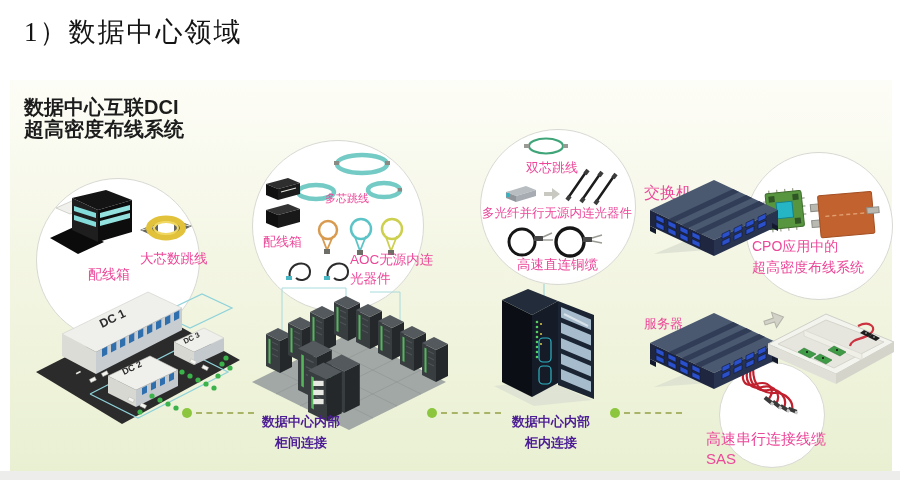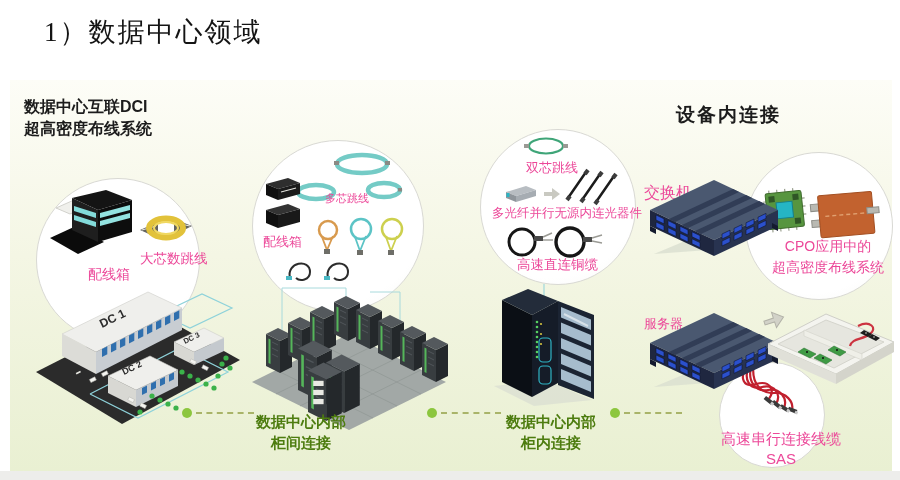--- a/index.html
+++ b/index.html
@@ -3,51 +3,50 @@
 <meta charset="utf-8">
 <style>
   html,body{margin:0;padding:0;background:#fff;}
   #stage{position:relative;width:900px;height:480px;overflow:hidden;
          font-family:"Liberation Sans","DejaVu Sans",sans-serif;background:#fff;}
   .abs{position:absolute;}
   #panel{left:10px;top:80px;width:882px;height:391px;
          background:linear-gradient(180deg,#fdfdf7 0%,#f4f6e4 45%,#e9f0d2 100%);}
   #bottom-strip{left:0;top:471px;width:900px;height:9px;background:#ededeb;}
   .title{left:24px;top:14px;font-family:"Liberation Serif","DejaVu Serif",serif;
-         font-size:27px;color:#141414;letter-spacing:2px;margin-left:20px;}
-  .hdr-left{left:24px;top:96px;font-size:16px;font-weight:bold;color:#1c1c1c;line-height:22px;}
+         font-size:27px;color:#141414;letter-spacing:2px;}
+  .hdr-left{left:24px;top:96px;font-size:20px;font-weight:bold;color:#1c1c1c;line-height:22px;}
   .hdr-right{left:676px;top:102px;font-size:19px;font-weight:bold;color:#1c1c1c;letter-spacing:2px;}
   .bubble{border-radius:50%;background:radial-gradient(circle at 45% 38%,#ffffff 70%,#f6f6f3 100%);
           border:1.5px solid #d9d9d4;box-sizing:border-box;}
   #bubble-dci{left:36px;top:178px;width:164px;height:164px;}
   #bubble-rackroom{left:252px;top:140px;width:172px;height:172px;}
   #bubble-cabinet{left:480px;top:129px;width:156px;height:156px;}
   #bubble-cpo{left:745px;top:152px;width:148px;height:148px;}
   #bubble-sas{left:719px;top:362px;width:106px;height:106px;}
   .lbl{color:#ec4899;font-weight:normal;white-space:nowrap;}
-  .lbl-c{text-align:center;white-space:normal;padding-left:8px;}
-  .cap{color:#4d7c0f;font-weight:bold;font-size:15px;line-height:21px;text-align:center;}
+  .lbl-c{text-align:left;white-space:normal;}
+  .cap{color:#4c1d95;font-weight:bold;font-size:13px;line-height:21px;text-align:center;}
   .dot{width:10px;height:10px;border-radius:50%;background:#8cc63e;}
   .dash{border-top:2px dashed #a9b469;height:0;}
   svg text{font-family:"Liberation Sans","DejaVu Sans",sans-serif;}
 </style>
 </head>
 <body>
 
 <div id="stage">
 
   <div id="panel" class="abs"></div>
   <div id="bottom-strip" class="abs"></div>
 
   <div class="abs title">1）数据中心领域</div>
   <div class="abs hdr-left">
     <div>数据中心互联DCI</div>
     <div>超高密度布线系统</div>
   </div>
-  <div class="abs hdr-right">设备内连接</div>
 
   <svg width="0" height="0" style="position:absolute" aria-hidden="true">
     <defs>
       <g id="chassis">
         <polygon points="10,84 72,58 128,52 64,80" fill="#d9ded0" opacity="0.8"></polygon>
         <polygon points="6,40 70,10 134,40 70,70" fill="#4a5870"></polygon>
         <polygon points="25,49 89,19 95,22 31,52" fill="#313d56"></polygon>
         <polygon points="38,55 102,25 108,28 44,58" fill="#313d56"></polygon>
         <polygon points="51,61 115,31 121,34 57,64" fill="#313d56"></polygon>
         <polygon points="6,40 70,70 70,86 6,56" fill="#1f2740"></polygon>
@@ -138,20 +137,24 @@
     </g>
     <g fill="none" stroke="#2c2c2c" stroke-width="2">
       <path d="M32,132 C28,116 52,112 52,126 C52,134 42,136 38,132"></path>
       <path d="M70,132 C66,116 90,112 90,126 C90,134 80,136 76,132"></path>
       <rect x="28" y="130" width="6" height="4" fill="#49b8c4" stroke="none"></rect>
       <rect x="66" y="130" width="6" height="4" fill="#49b8c4" stroke="none"></rect>
     </g>
   </svg>
   <div class="abs lbl" style="left:263px;top:233px;font-size:13px">配线箱</div>
   <div class="abs lbl" style="left:325px;top:191px;font-size:11px">多芯跳线</div>
+  <div class="abs lbl lbl-c" style="left:350px;top:250px;width:96px;font-size:13.5px;line-height:19px">
+    <div>AOC无源内连</div>
+    <div>光器件</div>
+  </div>
 
   <svg class="abs" style="left:486px;top:136px" width="150" height="140" viewBox="0 0 150 140">
     <g>
       <ellipse cx="60" cy="10" rx="17" ry="7.5" fill="none" stroke="#3fa578" stroke-width="2.2"></ellipse>
       <rect x="38" y="8" width="5" height="4" fill="#9a9a94"></rect>
       <rect x="77" y="8" width="5" height="4" fill="#9a9a94"></rect>
     </g>
     <g>
       <polygon points="20,56 40,50 50,54 30,60" fill="#b8bdc2"></polygon>
       <polygon points="20,56 30,60 30,66 20,62" fill="#8f959b"></polygon>

